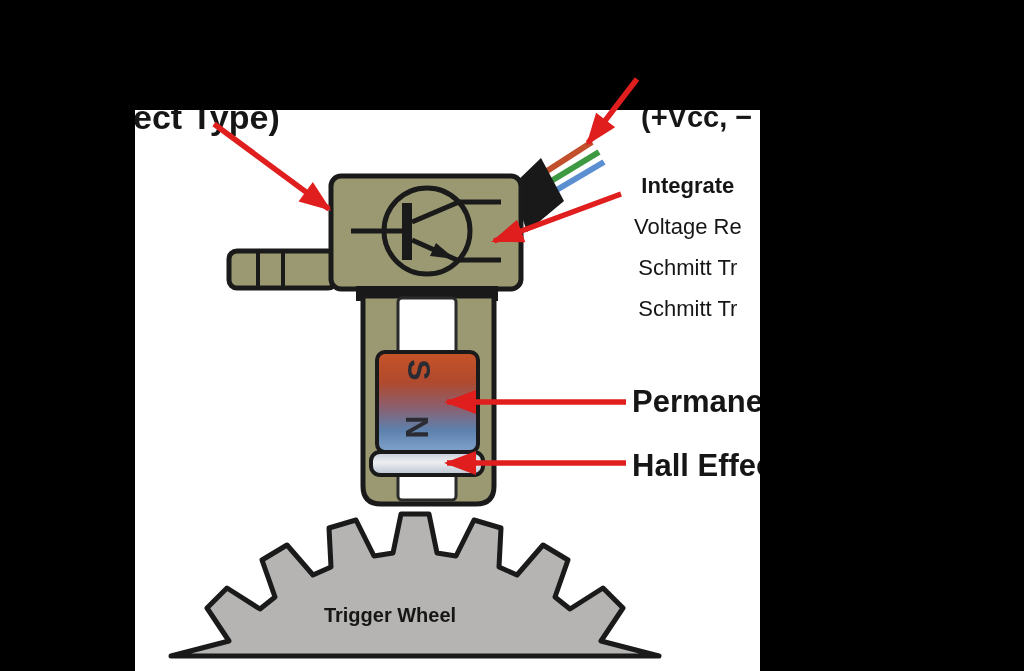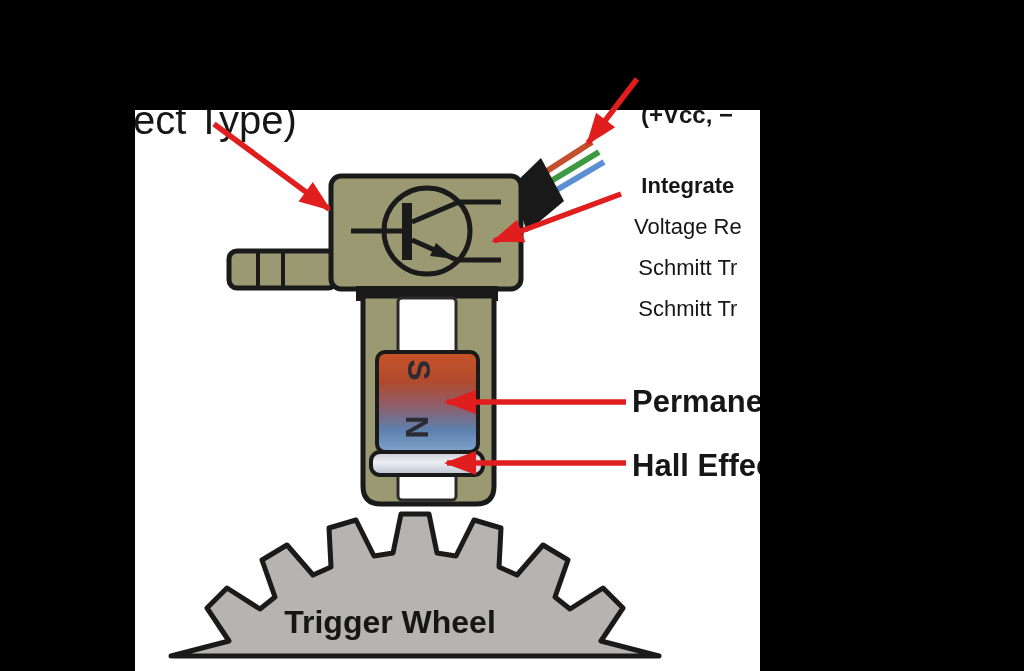--- a/index.html
+++ b/index.html
@@ -8,26 +8,26 @@
   
   .layer-draw{position:absolute;left:0;top:0;z-index:1;}
   .frag{position:absolute;z-index:1;color:#161616;white-space:nowrap;}
   .frame{position:absolute;background:#000;z-index:2;}
   #frame-top{left:0;top:0;width:1024px;height:110px;}
   #frame-left{left:0;top:110px;width:135px;height:561px;}
   #frame-right{left:760px;top:110px;width:264px;height:561px;}
   .layer-arrows{position:absolute;left:0;top:0;z-index:3;}
   
   .bold{font-weight:bold;}
-  #type-frag{left:133px;top:98px;font-size:40px;font-weight:normal;}
-  #vcc-frag{left:641px;top:101px;font-size:24px;font-weight:bold;}
+  #type-frag{left:133px;top:98px;font-size:34px;font-weight:bold;}
+  #vcc-frag{left:641px;top:101px;font-size:29px;font-weight:bold;}
   #integrated-block{left:634px;top:165px;font-size:22px;line-height:41px;text-align:center;}
   #magnet-label{left:632px;top:384px;font-size:31px;font-weight:bold;}
   #hall-label{left:632px;top:448px;font-size:31px;font-weight:bold;}
-  #wheel-label{left:258px;top:604px;width:264px;text-align:center;font-size:32px;font-weight:bold;}
+  #wheel-label{left:258px;top:604px;width:264px;text-align:center;font-size:20px;font-weight:bold;}
 </style>
 </head>
 <body>
 
 <div id="stage">
 
   <svg class="layer-draw" width="1024" height="671" viewBox="0 0 1024 671">
     <defs>
       <linearGradient id="mg" x1="0" y1="0" x2="0" y2="1">
         <stop offset="0" stop-color="#c75327"></stop>

